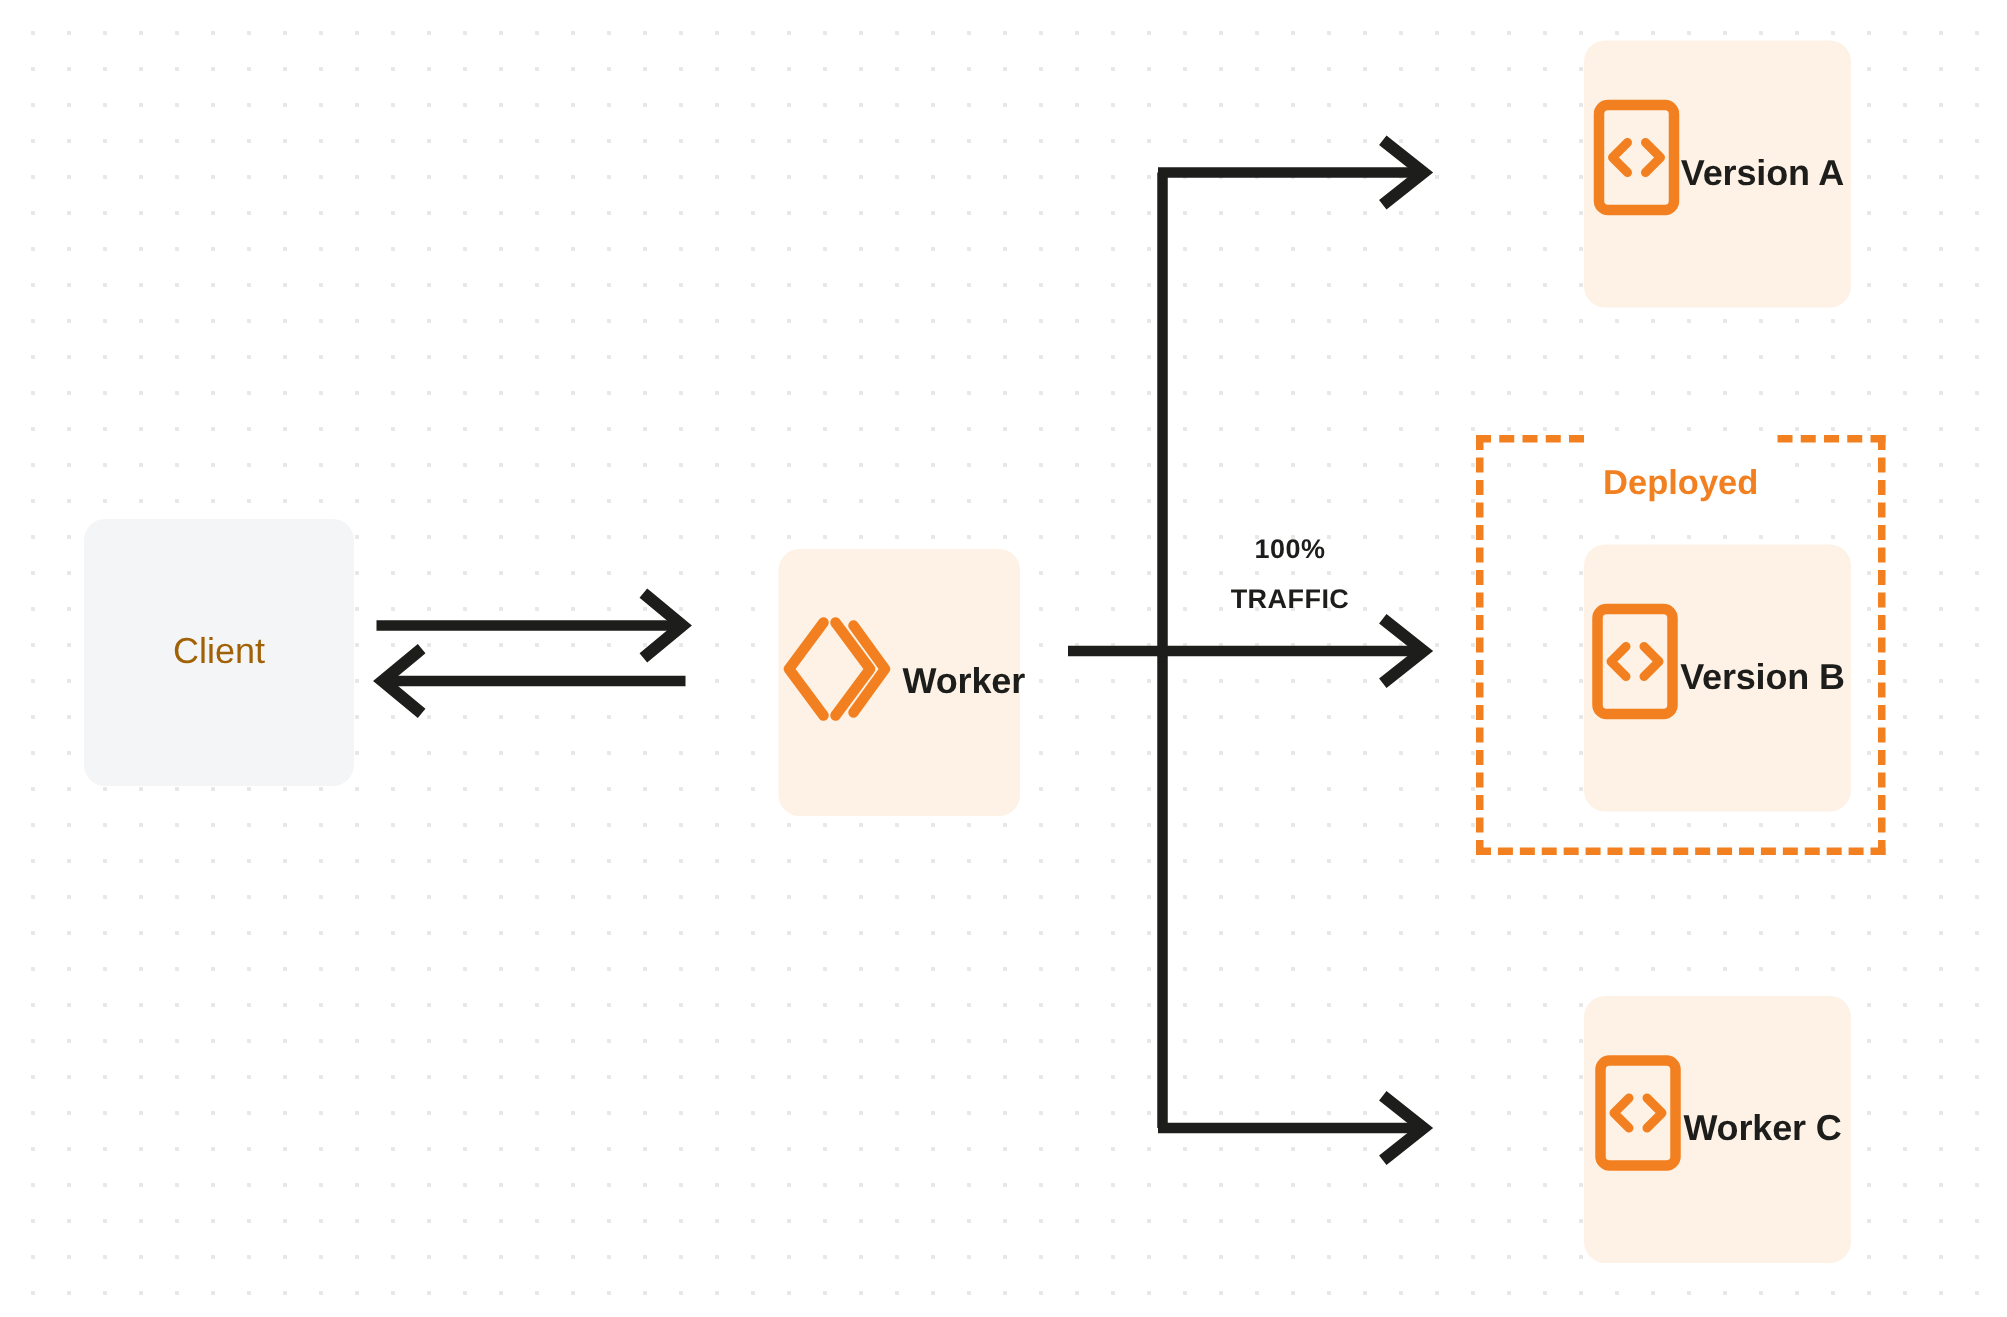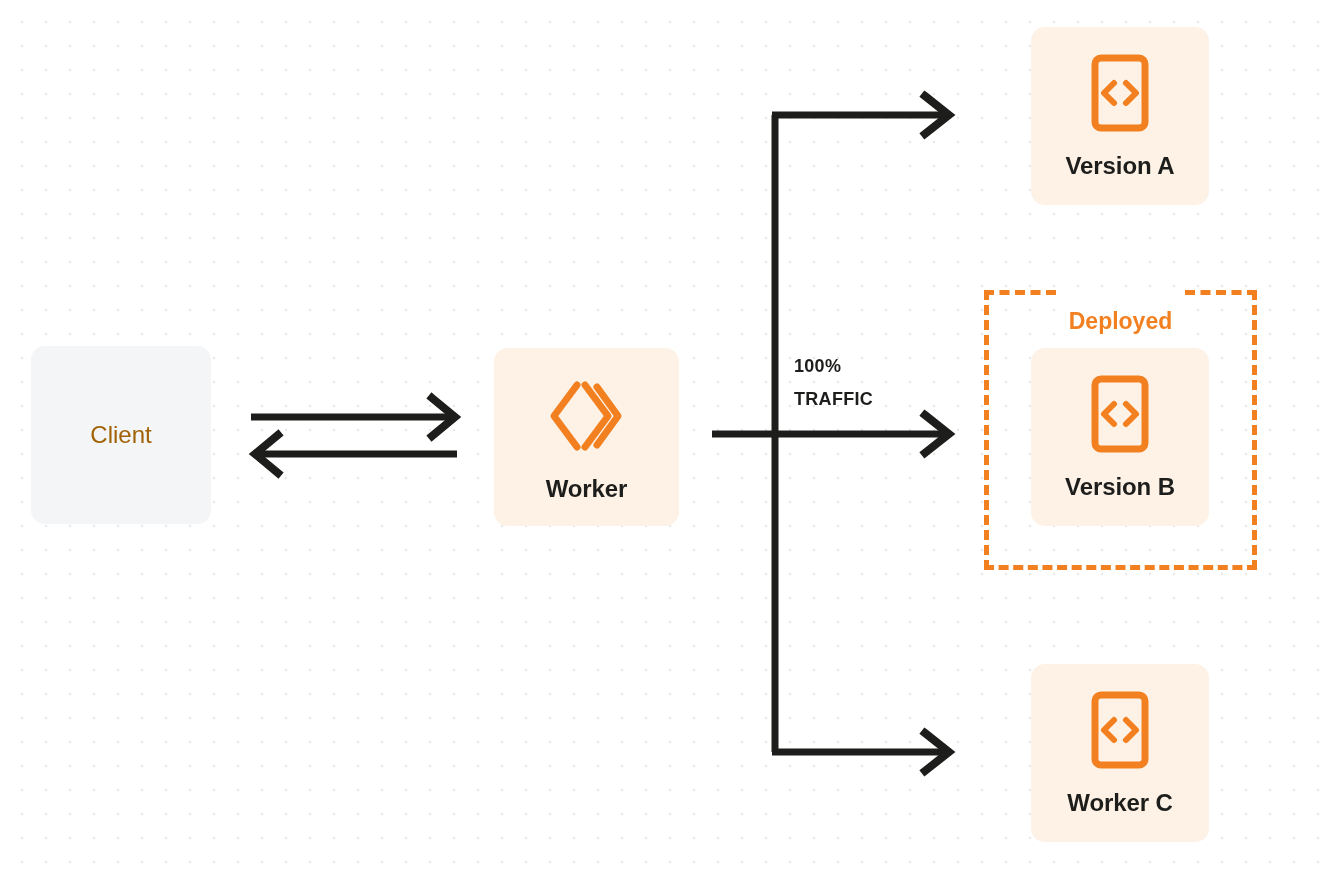--- a/index.html
+++ b/index.html
@@ -34,49 +34,50 @@
     height: 878px;
     pointer-events: none;
   }
 
   
   .node {
     position: absolute;
     box-sizing: border-box;
     border-radius: 14px;
     display: flex;
-    flex-direction: column;
+    flex-direction: row;
     align-items: center;
     justify-content: center;
+    margin-left: 25px;
   }
 
   .node-client {
     left: 31px;
     top: 346px;
     width: 180px;
     height: 178px;
     background-color: #f4f5f6;
   }
 
   .node-worker {
     left: 494px;
-    top: 348px;
-    width: 185px;
+    top: 366px;
+    width: 161px;
     height: 178px;
     background-color: #fdf2e5;
   }
 
   .node-version {
     width: 178px;
     height: 178px;
     background-color: #fdf2e5;
   }
 
   .node-version-a { left: 1031px; top: 27px; }
-  .node-version-b { left: 1031px; top: 348px; }
+  .node-version-b { left: 1031px; top: 363px; }
   .node-version-c { left: 1031px; top: 664px; }
 
   .node-label {
     font-size: 24px;
     font-weight: bold;
     color: #1d1d1b;
     letter-spacing: -0.1px;
     line-height: 1;
   }
 
@@ -152,21 +153,21 @@
     line-height: 34px;
     margin-top: 32px;
   }
 
   
   .traffic-label {
     position: absolute;
     left: 794px;
     top: 350px;
     width: 132px;
-    text-align: left;
+    text-align: center;
     font-size: 18px;
     font-weight: bold;
     color: #1d1d1b;
     line-height: 33px;
     letter-spacing: 0.3px;
   }
 </style>
 </head>
 <body>
 

